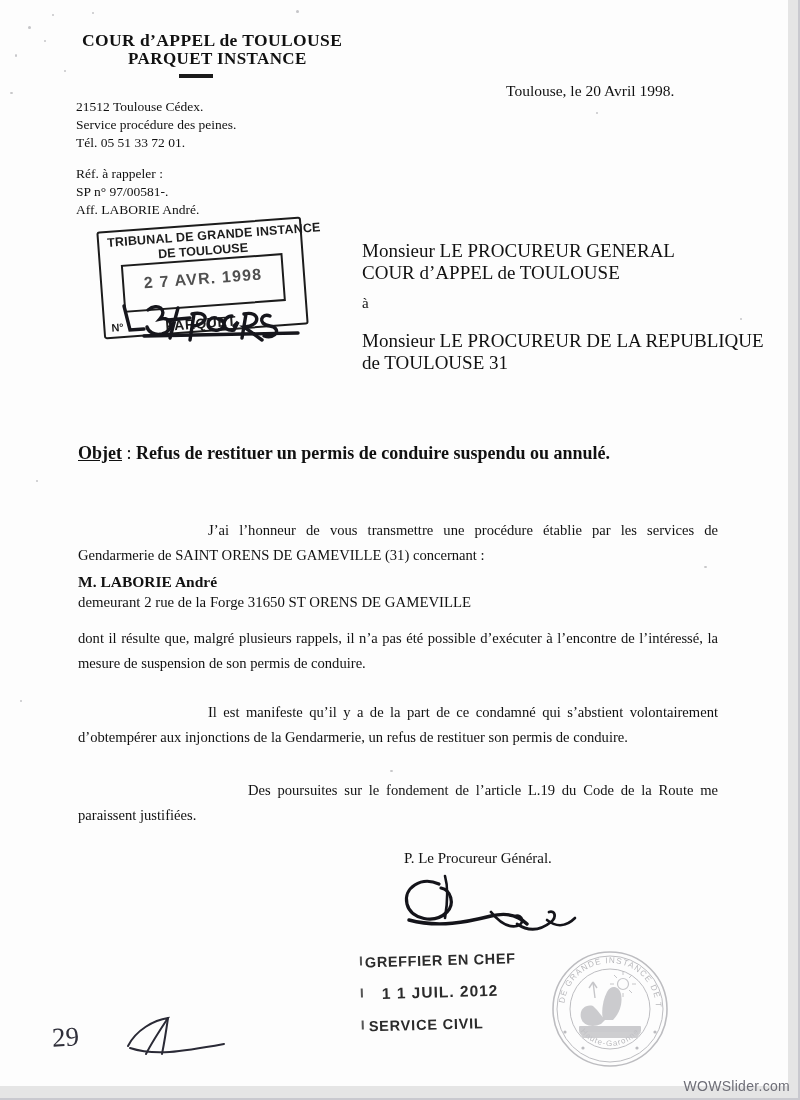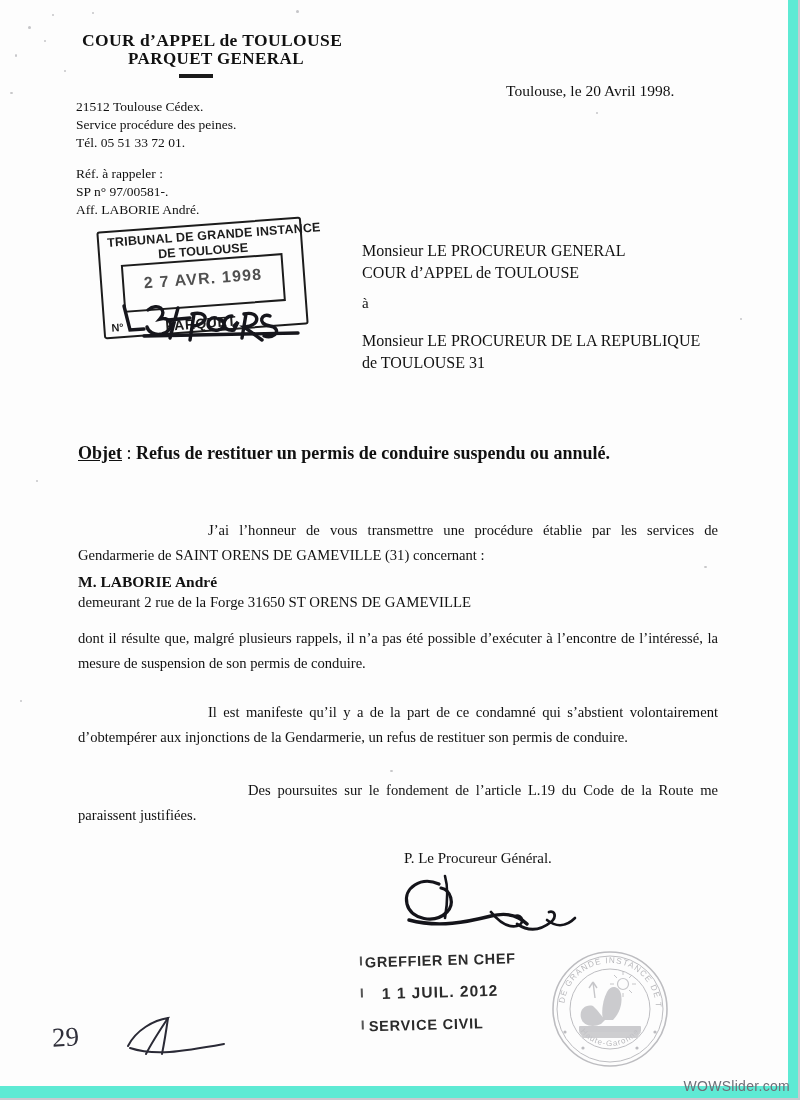--- a/index.html
+++ b/index.html
@@ -15,21 +15,21 @@
     position: relative;
     overflow: hidden;
   }
 
   
   #page {
     position: absolute;
     left: 0; top: 0;
     width: 800px;
     height: 1100px;
-    background: #5eead4;
+    background: #e5e5e5;
     box-sizing: border-box;
     border-right: 2px solid #c9c9cf;
     border-bottom: 2px solid #c9c9cf;
     overflow: hidden;
   }
   #sheet {
     position: absolute;
     left: 0; top: 0;
     width: 788px;
     height: 1086px;
@@ -71,21 +71,21 @@
     line-height: 18.5px;
     white-space: nowrap;
   }
 
   .datecity {
     font-size: 15.5px;
     white-space: nowrap;
   }
 
   .rcpt-line {
-    font-size: 16px;
+    font-size: 19px;
     line-height: 22px;
     white-space: nowrap;
   }
   .rcpt-a {
     font-size: 15px;
   }
 
   .objet-row {
     font-size: 18px;
     font-weight: bold;
@@ -280,21 +280,21 @@
   <div class="noise" style="left:92px;  top:12px;  width:2px; height:2px;"></div>
   <div class="noise" style="left:296px; top:10px;  width:3px; height:3px;"></div>
   <div class="noise" style="left:596px; top:112px; width:2px; height:2px;"></div>
   <div class="noise" style="left:704px; top:566px; width:3px; height:2px;"></div>
   <div class="noise" style="left:390px; top:770px; width:3px; height:2px;"></div>
   <div class="noise" style="left:20px;  top:700px; width:2px; height:2px;"></div>
   <div class="noise" style="left:740px; top:318px; width:2px; height:2px;"></div>
   <div class="noise" style="left:36px;  top:480px; width:2px; height:2px;"></div>
 
   <div class="blk hdr-title" style="left:82px; top:30px;">COUR d’APPEL de TOULOUSE</div>
-  <div class="blk hdr-sub" style="left:128px; top:49px;">PARQUET GENERAL</div>
+  <div class="blk hdr-sub" style="left:128px; top:49px;">PARQUET INSTANCE</div>
   <div class="blk rule" style="left:179px; top:74px;"></div>
 
   <div class="blk addr-line" style="left:76px; top:98px;">21512 Toulouse Cédex.</div>
   <div class="blk addr-line" style="left:76px; top:116px;">Service procédure des peines.</div>
   <div class="blk addr-line" style="left:76px; top:134px;">Tél. 05 51 33 72 01.</div>
 
   <div class="blk addr-line" style="left:76px; top:165px;">Réf. à rappeler :</div>
   <div class="blk addr-line" style="left:76px; top:183px;">SP n° 97/00581-.</div>
   <div class="blk addr-line" style="left:76px; top:201px;">Aff. LABORIE André.</div>
 

